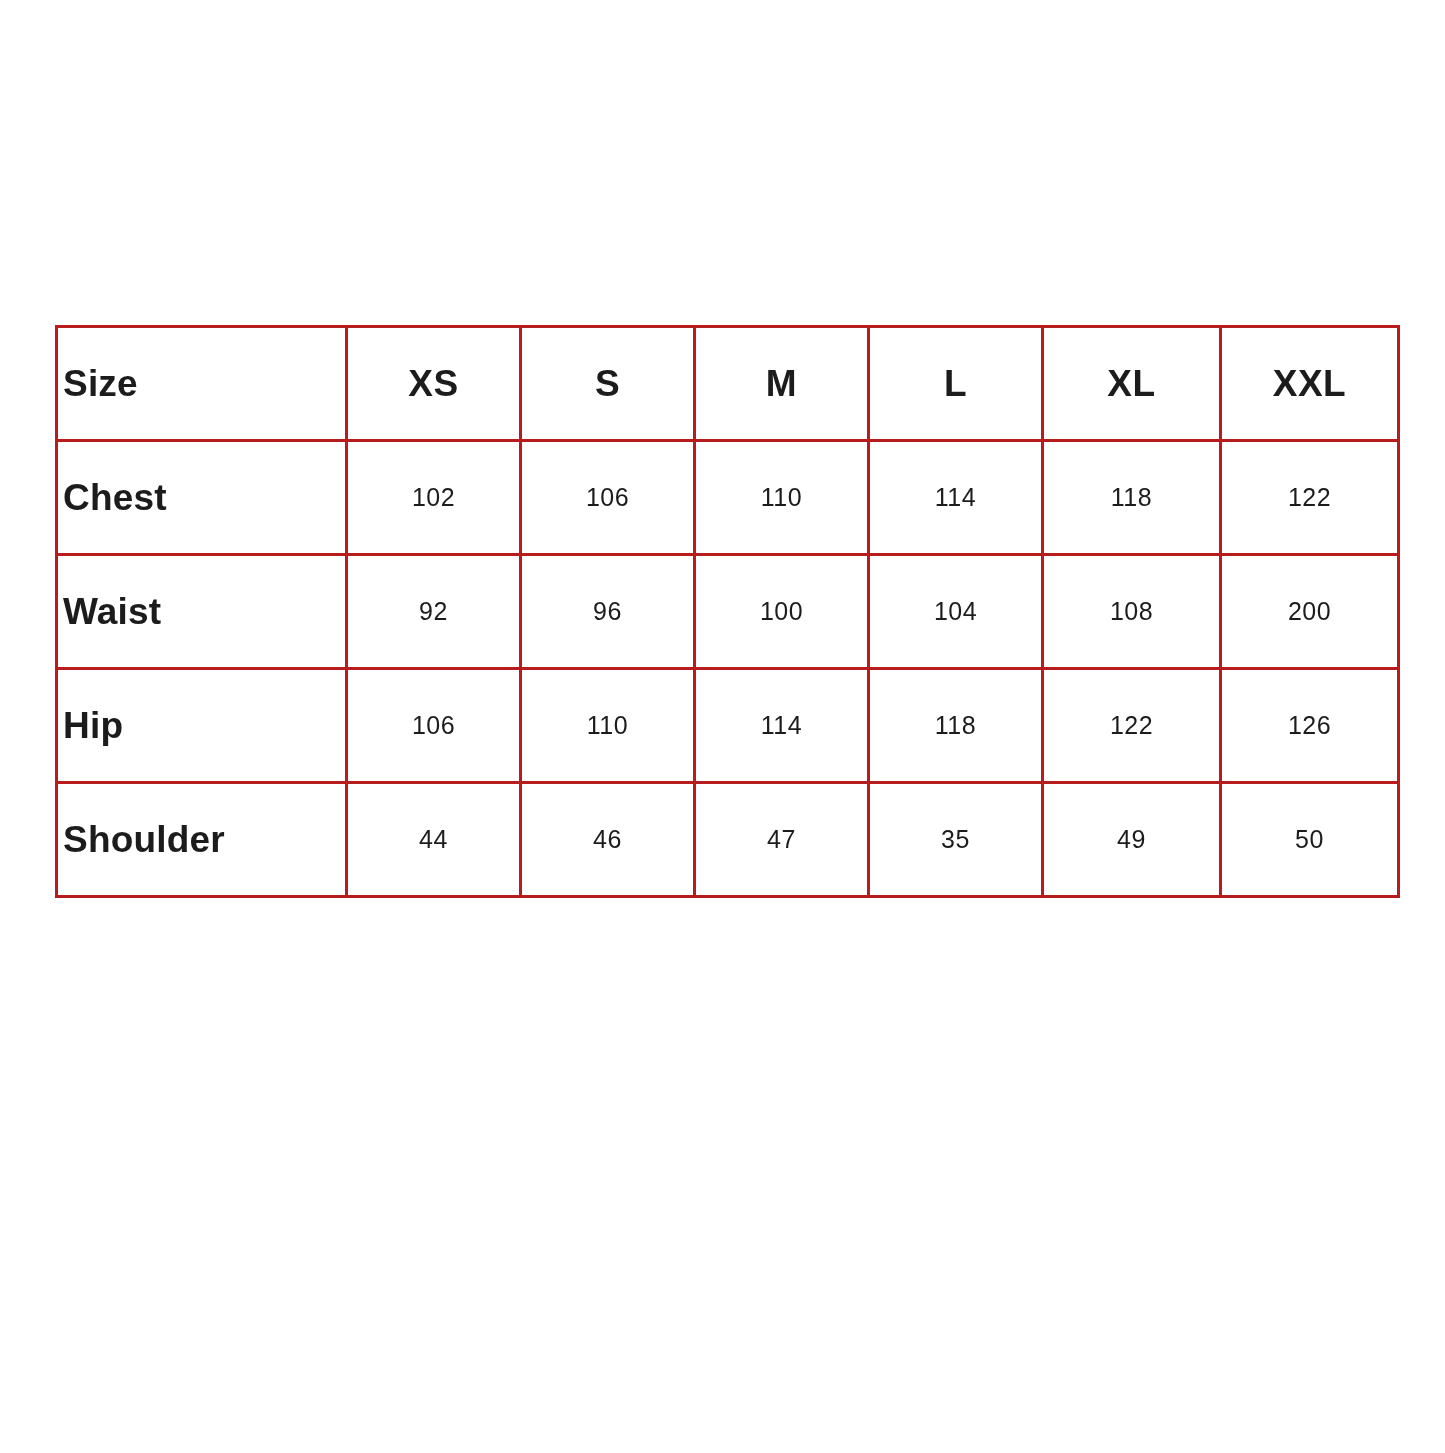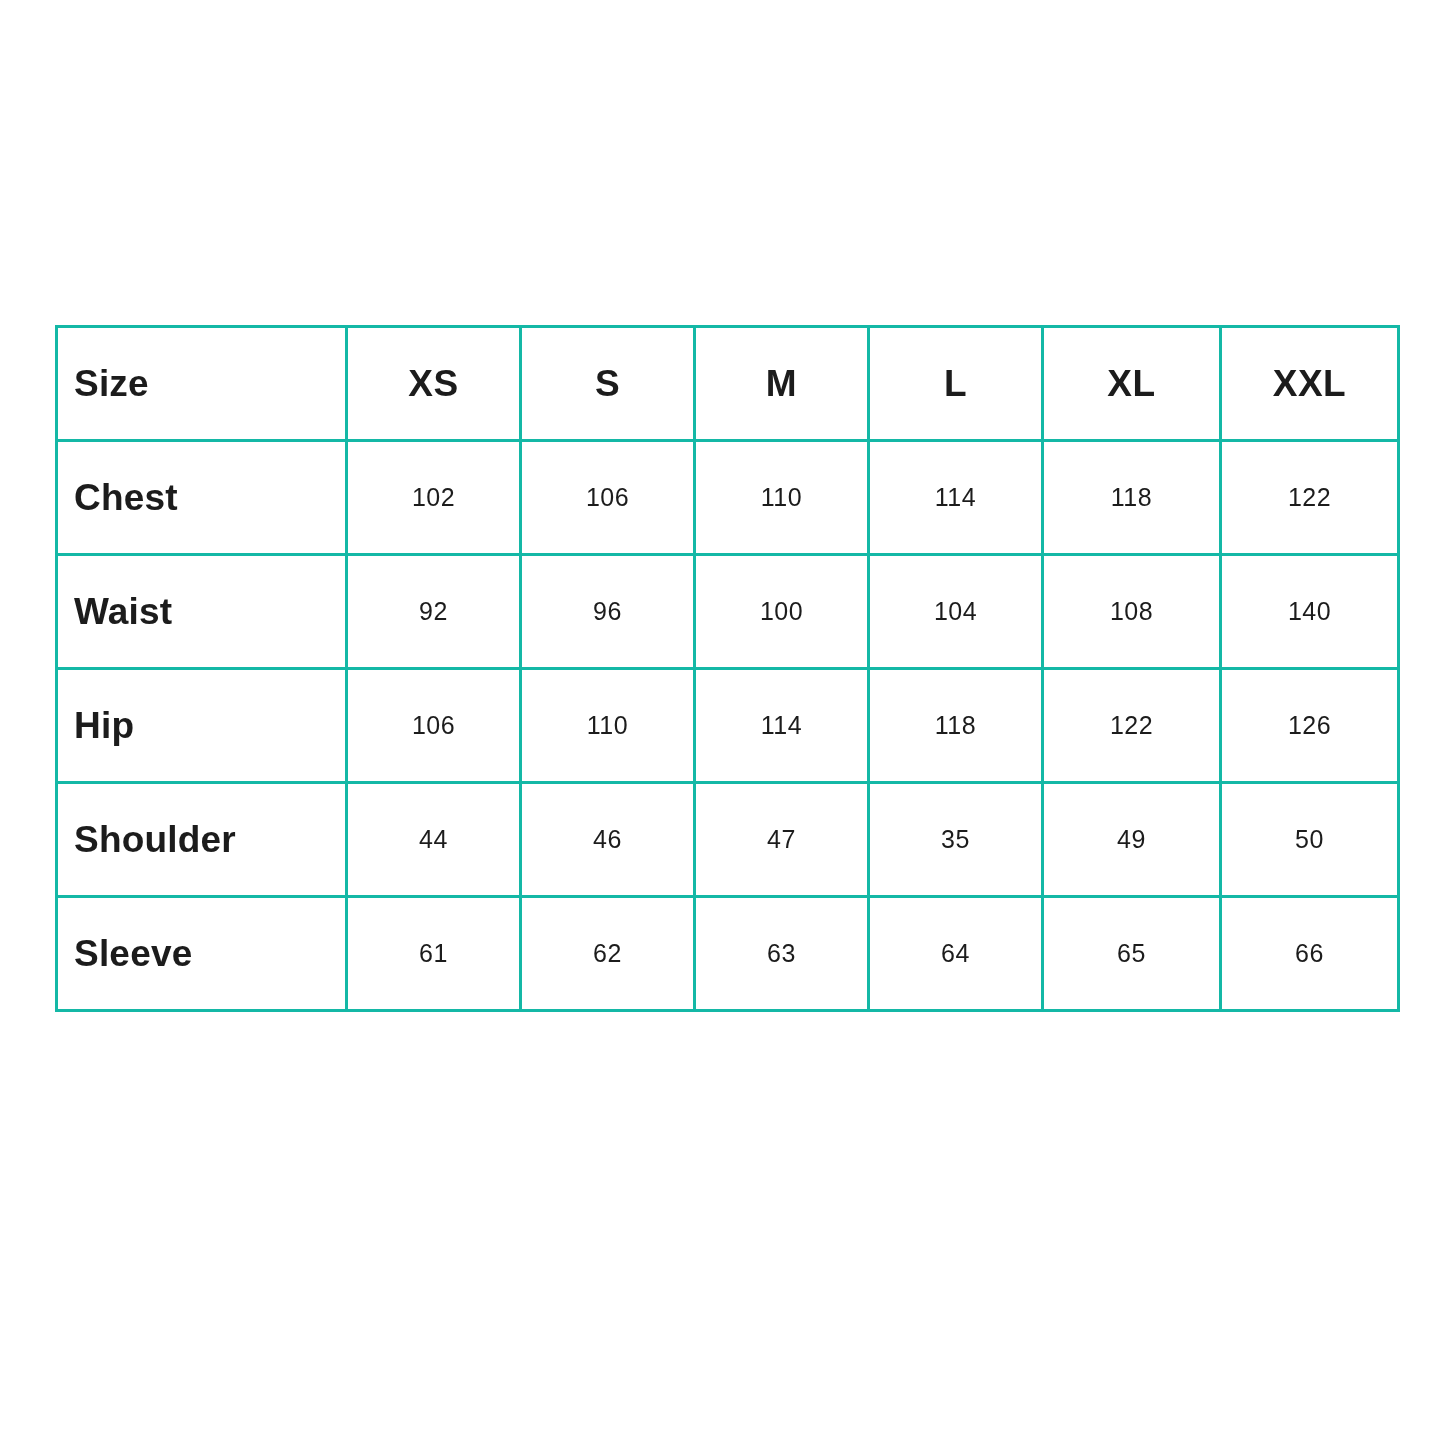--- a/index.html
+++ b/index.html
@@ -22,24 +22,24 @@
     width: 1337px;
   }
   table.size-table {
     border-collapse: collapse;
     table-layout: fixed;
     width: 100%;
     background: #ffffff;
   }
   table.size-table th,
   table.size-table td {
-    border: 3px solid #14b8a6;
+    border: 3px solid #b91c1c;
     height: 114px;
     box-sizing: border-box;
-    padding: 16px;
+    padding: 5px;
   }
   
   col.c-label { width: 290px; }
   col.c-size  { width: 174px; }
   col.c-size-wide { width: 178px; }
 
   th.row-head, td.row-head {
     text-align: left;
     padding-left: 14px;
     font-weight: bold;
@@ -95,44 +95,35 @@
         <td class="val">118</td>
         <td class="val">122</td>
       </tr>
       <tr>
         <td class="row-head">Waist</td>
         <td class="val">92</td>
         <td class="val">96</td>
         <td class="val">100</td>
         <td class="val">104</td>
         <td class="val">108</td>
-        <td class="val">140</td>
+        <td class="val">200</td>
       </tr>
       <tr>
         <td class="row-head">Hip</td>
         <td class="val">106</td>
         <td class="val">110</td>
         <td class="val">114</td>
         <td class="val">118</td>
         <td class="val">122</td>
         <td class="val">126</td>
       </tr>
       <tr>
         <td class="row-head">Shoulder</td>
         <td class="val">44</td>
         <td class="val">46</td>
         <td class="val">47</td>
         <td class="val">35</td>
         <td class="val">49</td>
         <td class="val">50</td>
       </tr>
-      <tr>
-        <td class="row-head">Sleeve</td>
-        <td class="val">61</td>
-        <td class="val">62</td>
-        <td class="val">63</td>
-        <td class="val">64</td>
-        <td class="val">65</td>
-        <td class="val">66</td>
-      </tr>
     </tbody>
   </table>
 </div>
 
 </body></html>

